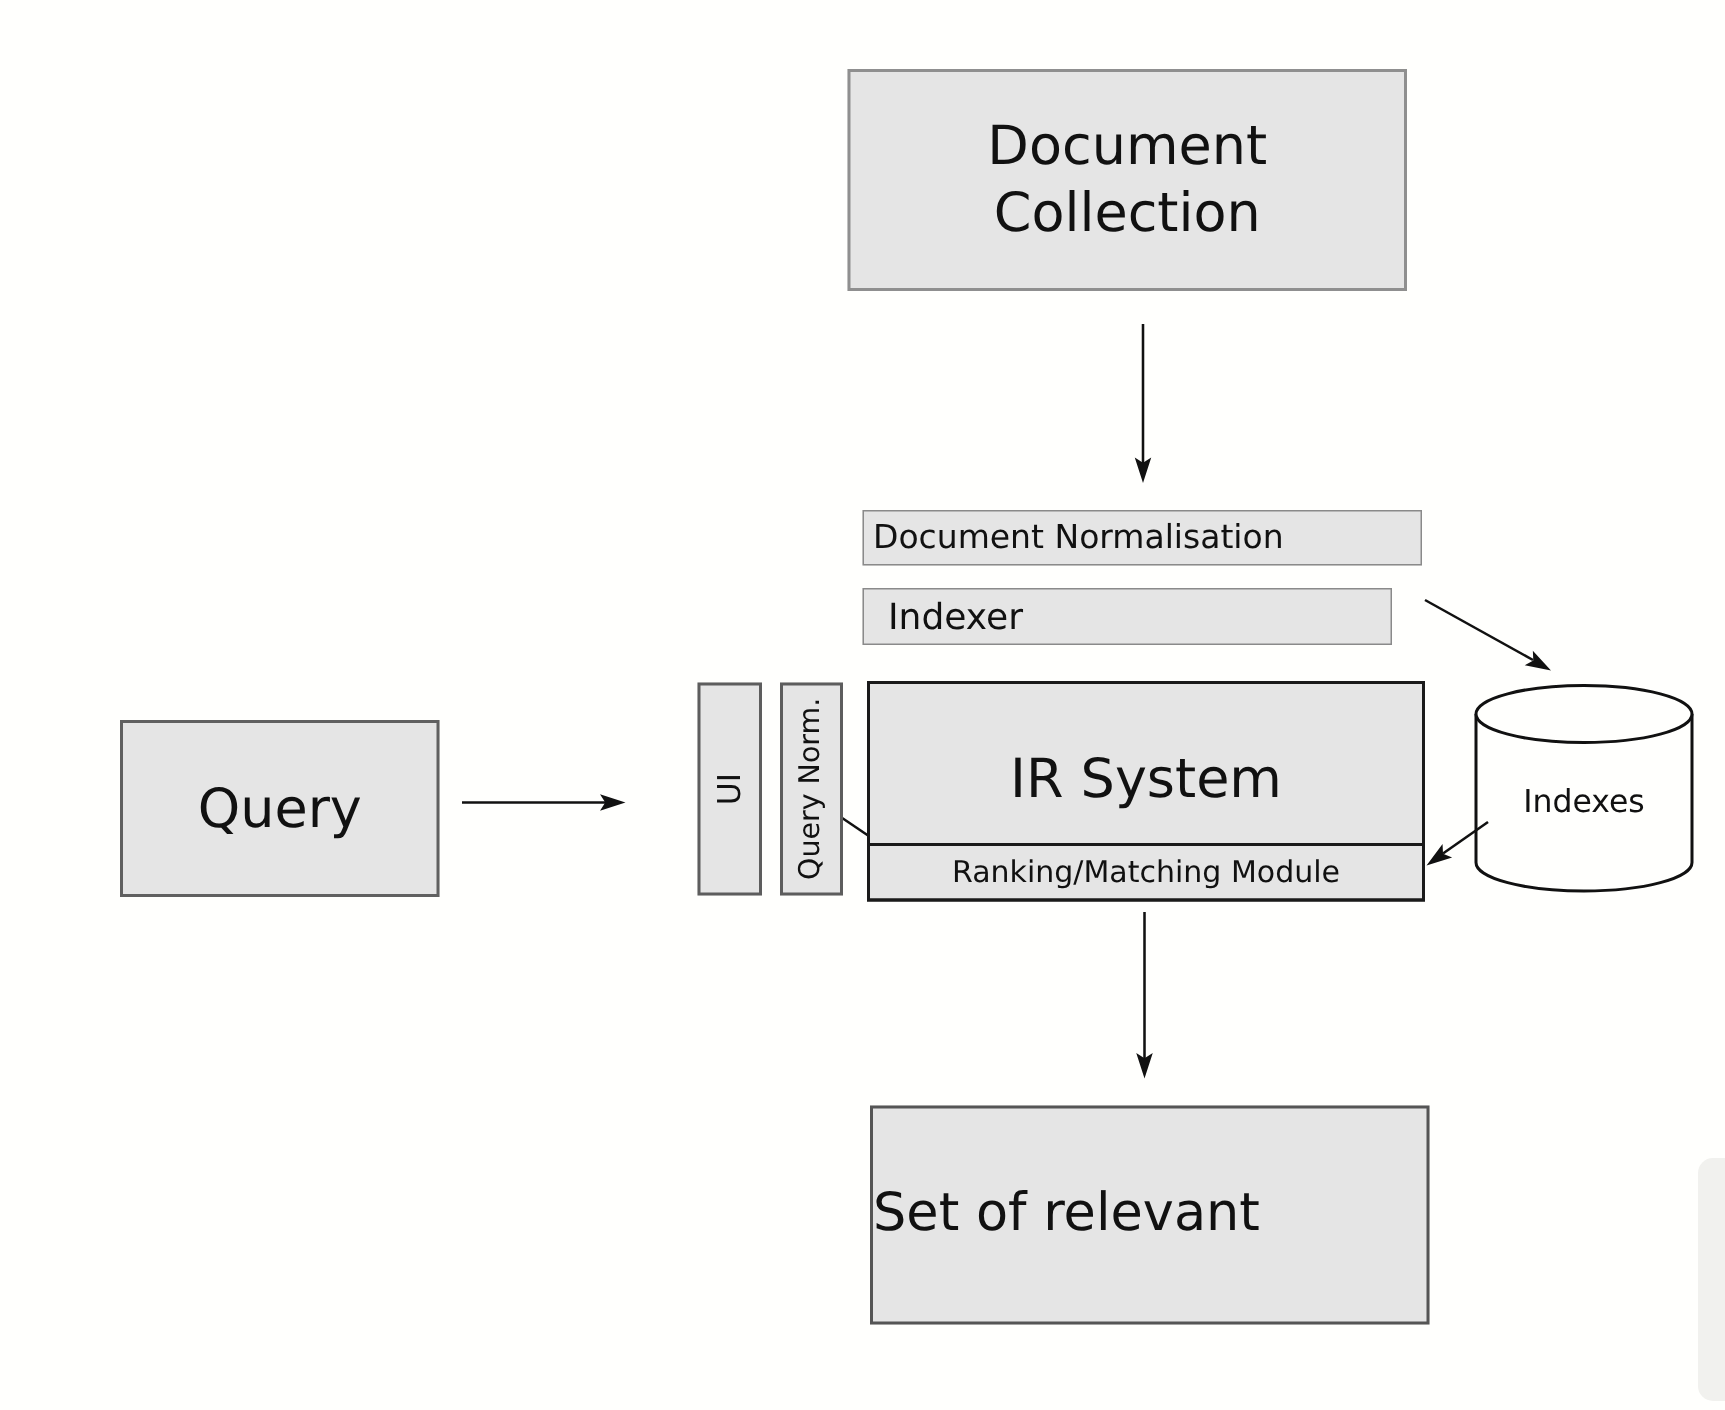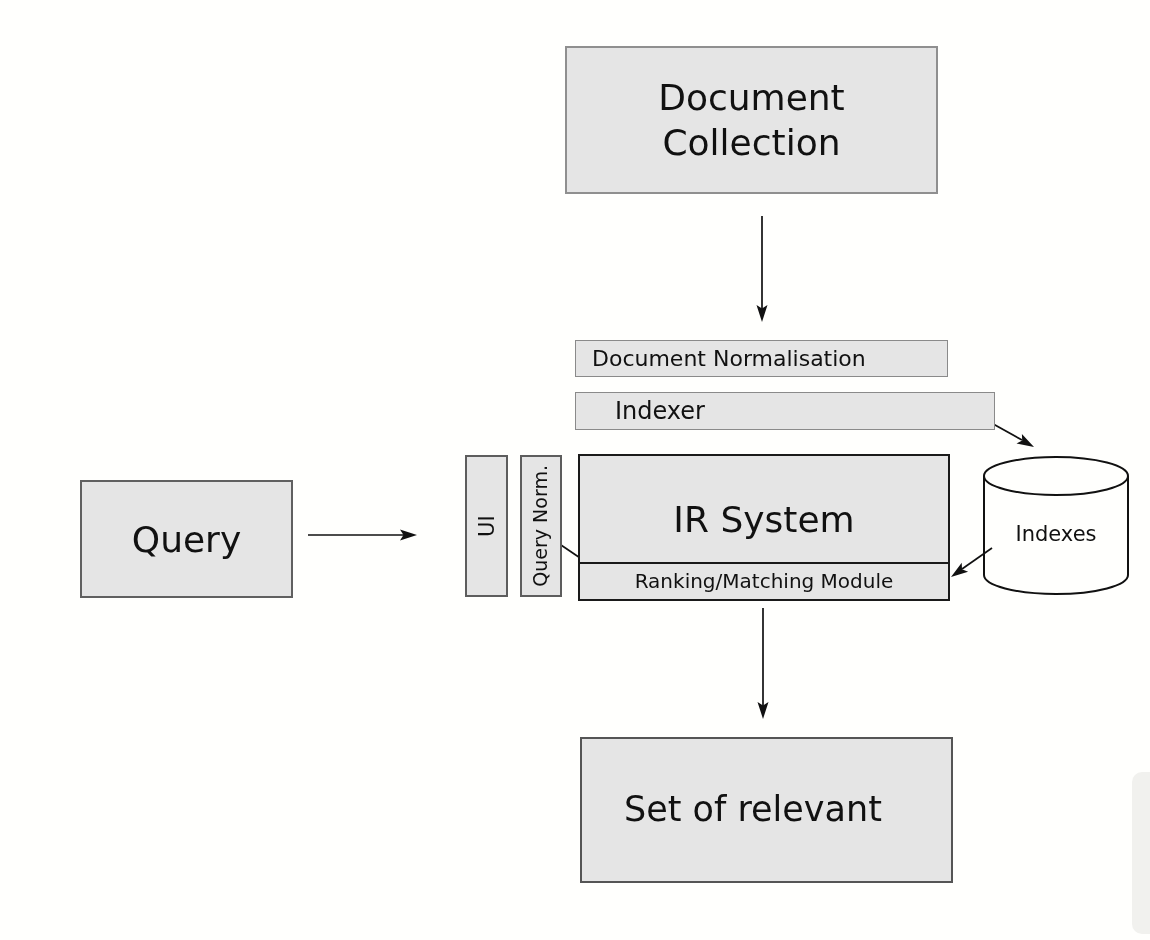--- a/index.html
+++ b/index.html
@@ -38,29 +38,29 @@
     border: 2px solid #8f8f8f;
     font-size: 36px;
     text-align: center;
   }
   
   .box-dn {
     left: 575px; top: 340px; width: 373px; height: 37px;
     border: 1.5px solid #8a8a8a;
     font-size: 22px;
     justify-content: flex-start;
-    padding-left: 16px;
+    padding-left: 6px;
   }
   
   .box-ix {
-    left: 575px; top: 392px; width: 420px; height: 38px;
+    left: 575px; top: 392px; width: 353px; height: 38px;
     border: 1.5px solid #8a8a8a;
     font-size: 24px;
     justify-content: flex-start;
-    padding-left: 39px;
+    padding-left: 16px;
   }
   
   .box-ui {
     left: 465px; top: 455px; width: 43px; height: 142px;
     border: 2px solid #5d5d5d;
     font-size: 21px;
   }
   
   .box-qn {
     left: 520px; top: 455px; width: 42px; height: 142px;
@@ -97,21 +97,20 @@
     left: 80px; top: 480px; width: 213px; height: 118px;
     border: 2px solid #606060;
     font-size: 36px;
   }
   
   .box-set {
     left: 580px; top: 737px; width: 373px; height: 146px;
     border: 2px solid #555;
     font-size: 35px;
     justify-content: flex-start;
-    padding-left: 42px;
     text-align: left;
   }
   .two-line span { display: block; }
   .scrollbar-thumb {
     position: absolute;
     left: 1132px; top: 772px;
     width: 18px; height: 162px;
     background: #f1f1ee;
     border-radius: 10px 0 0 10px;
   }

